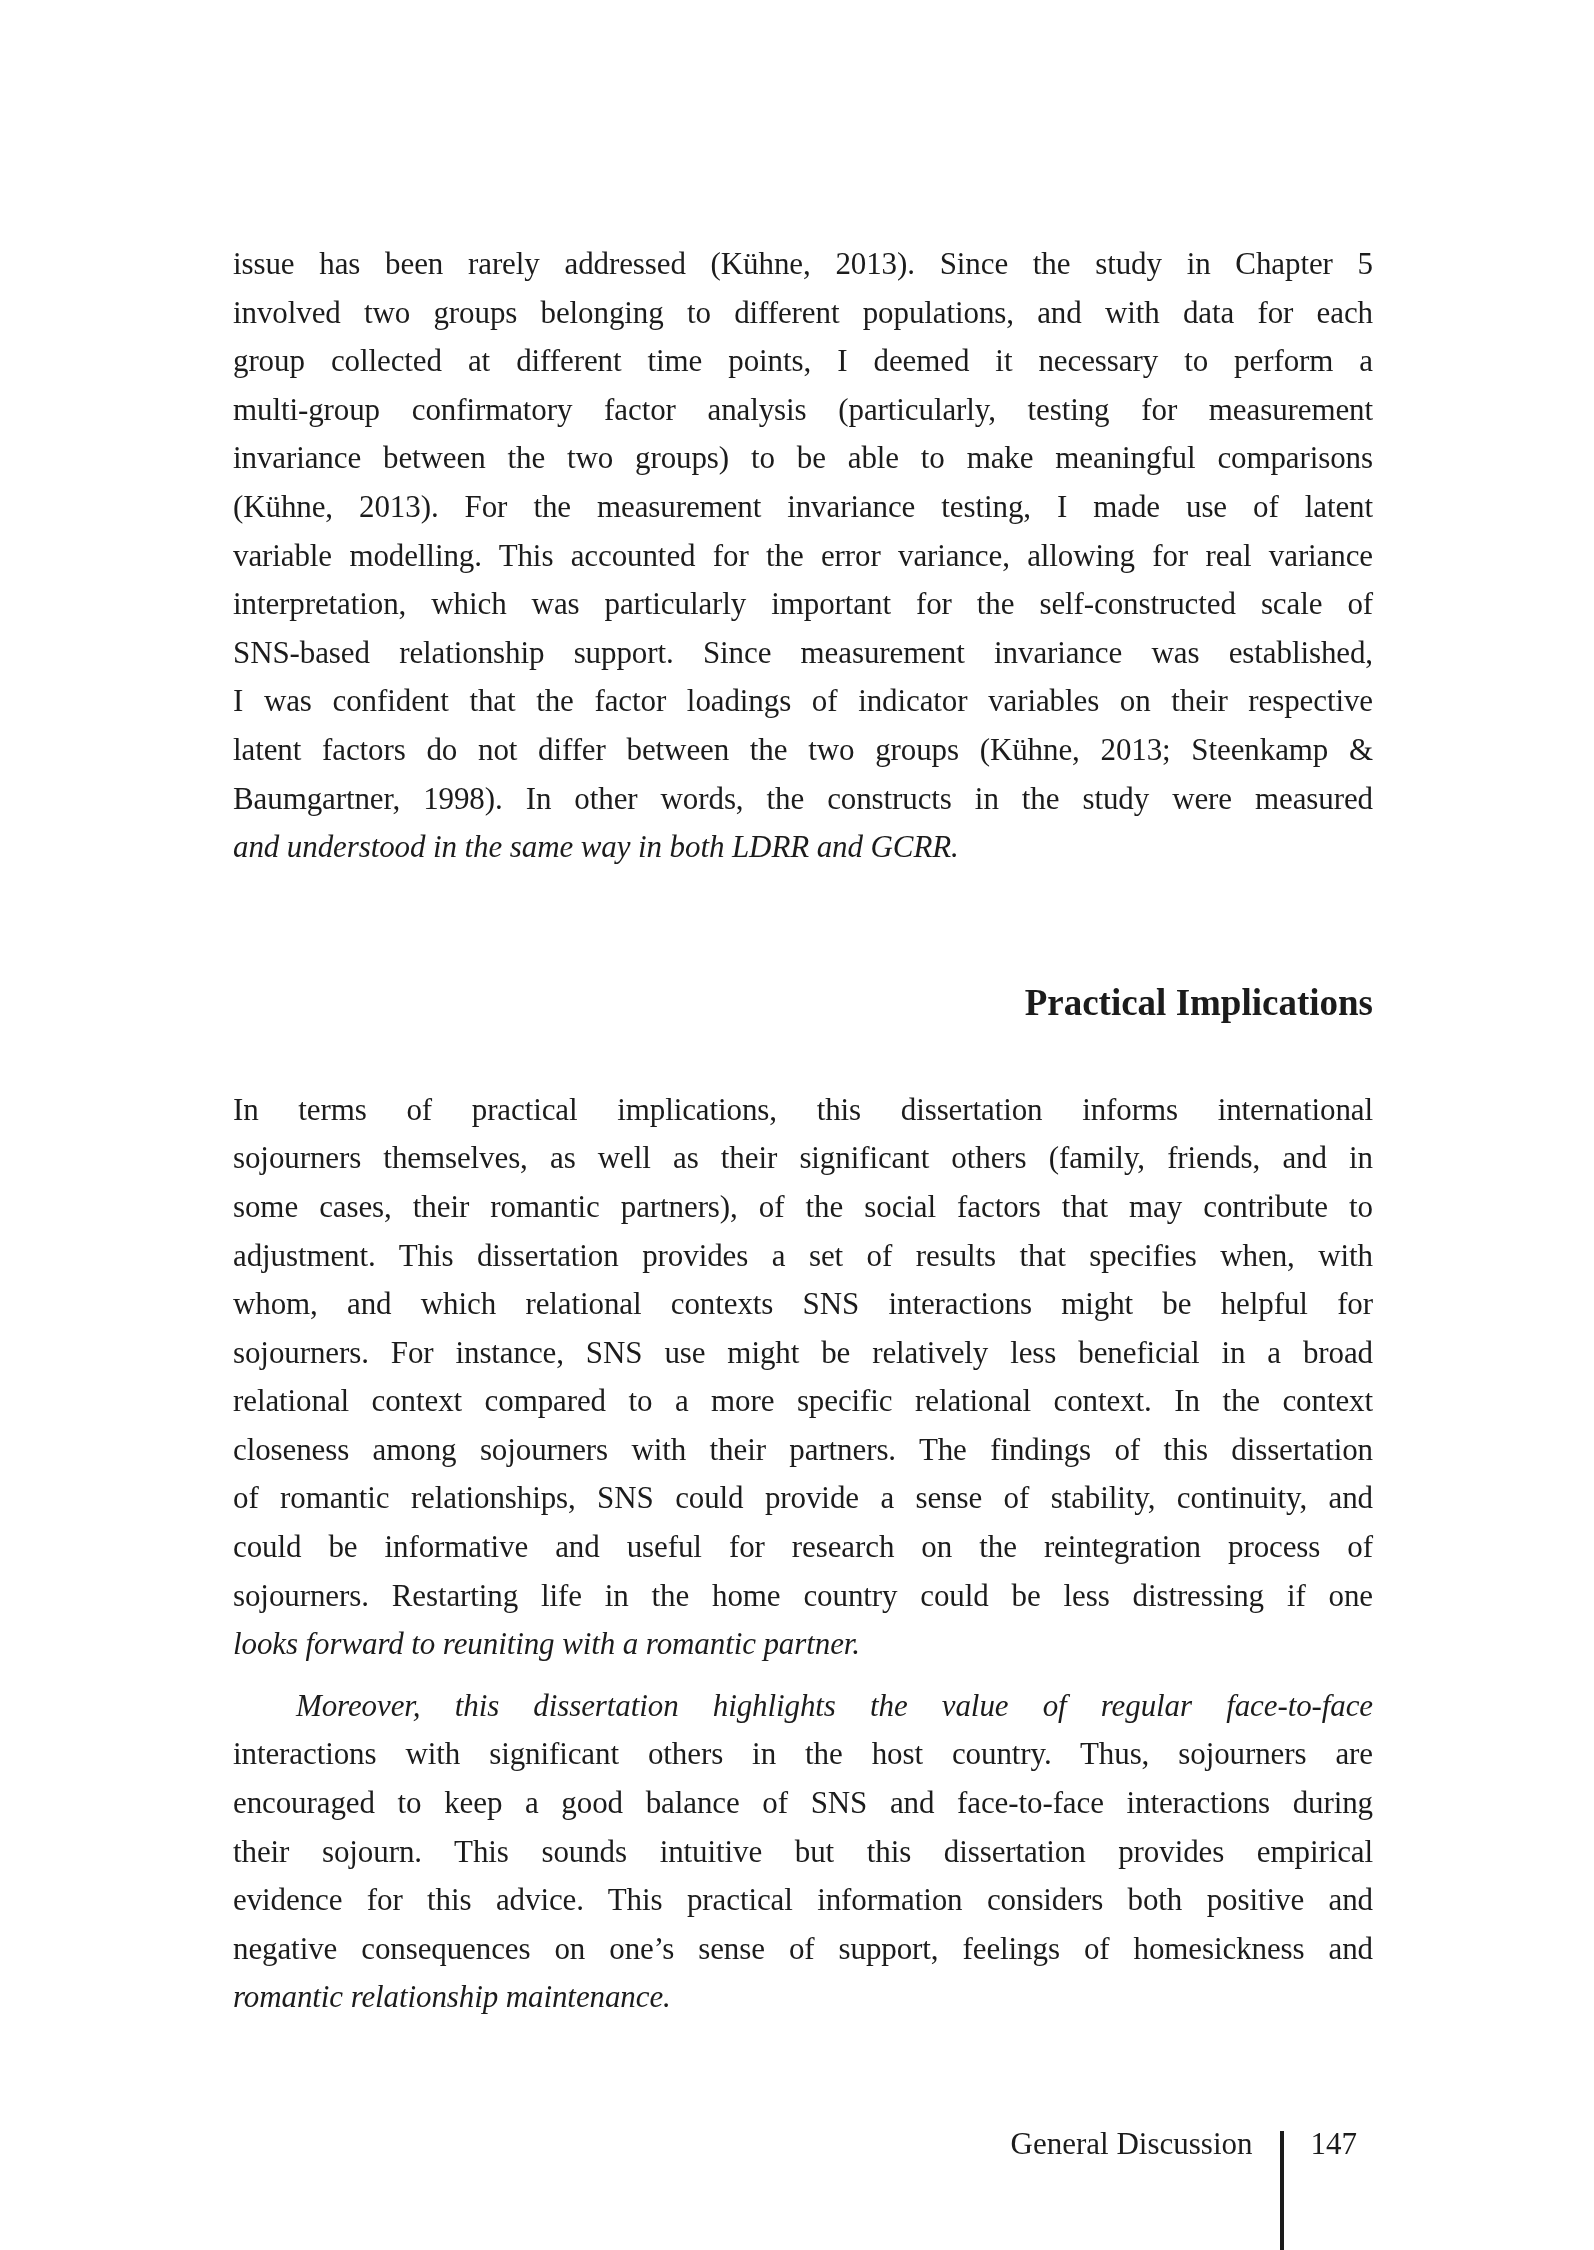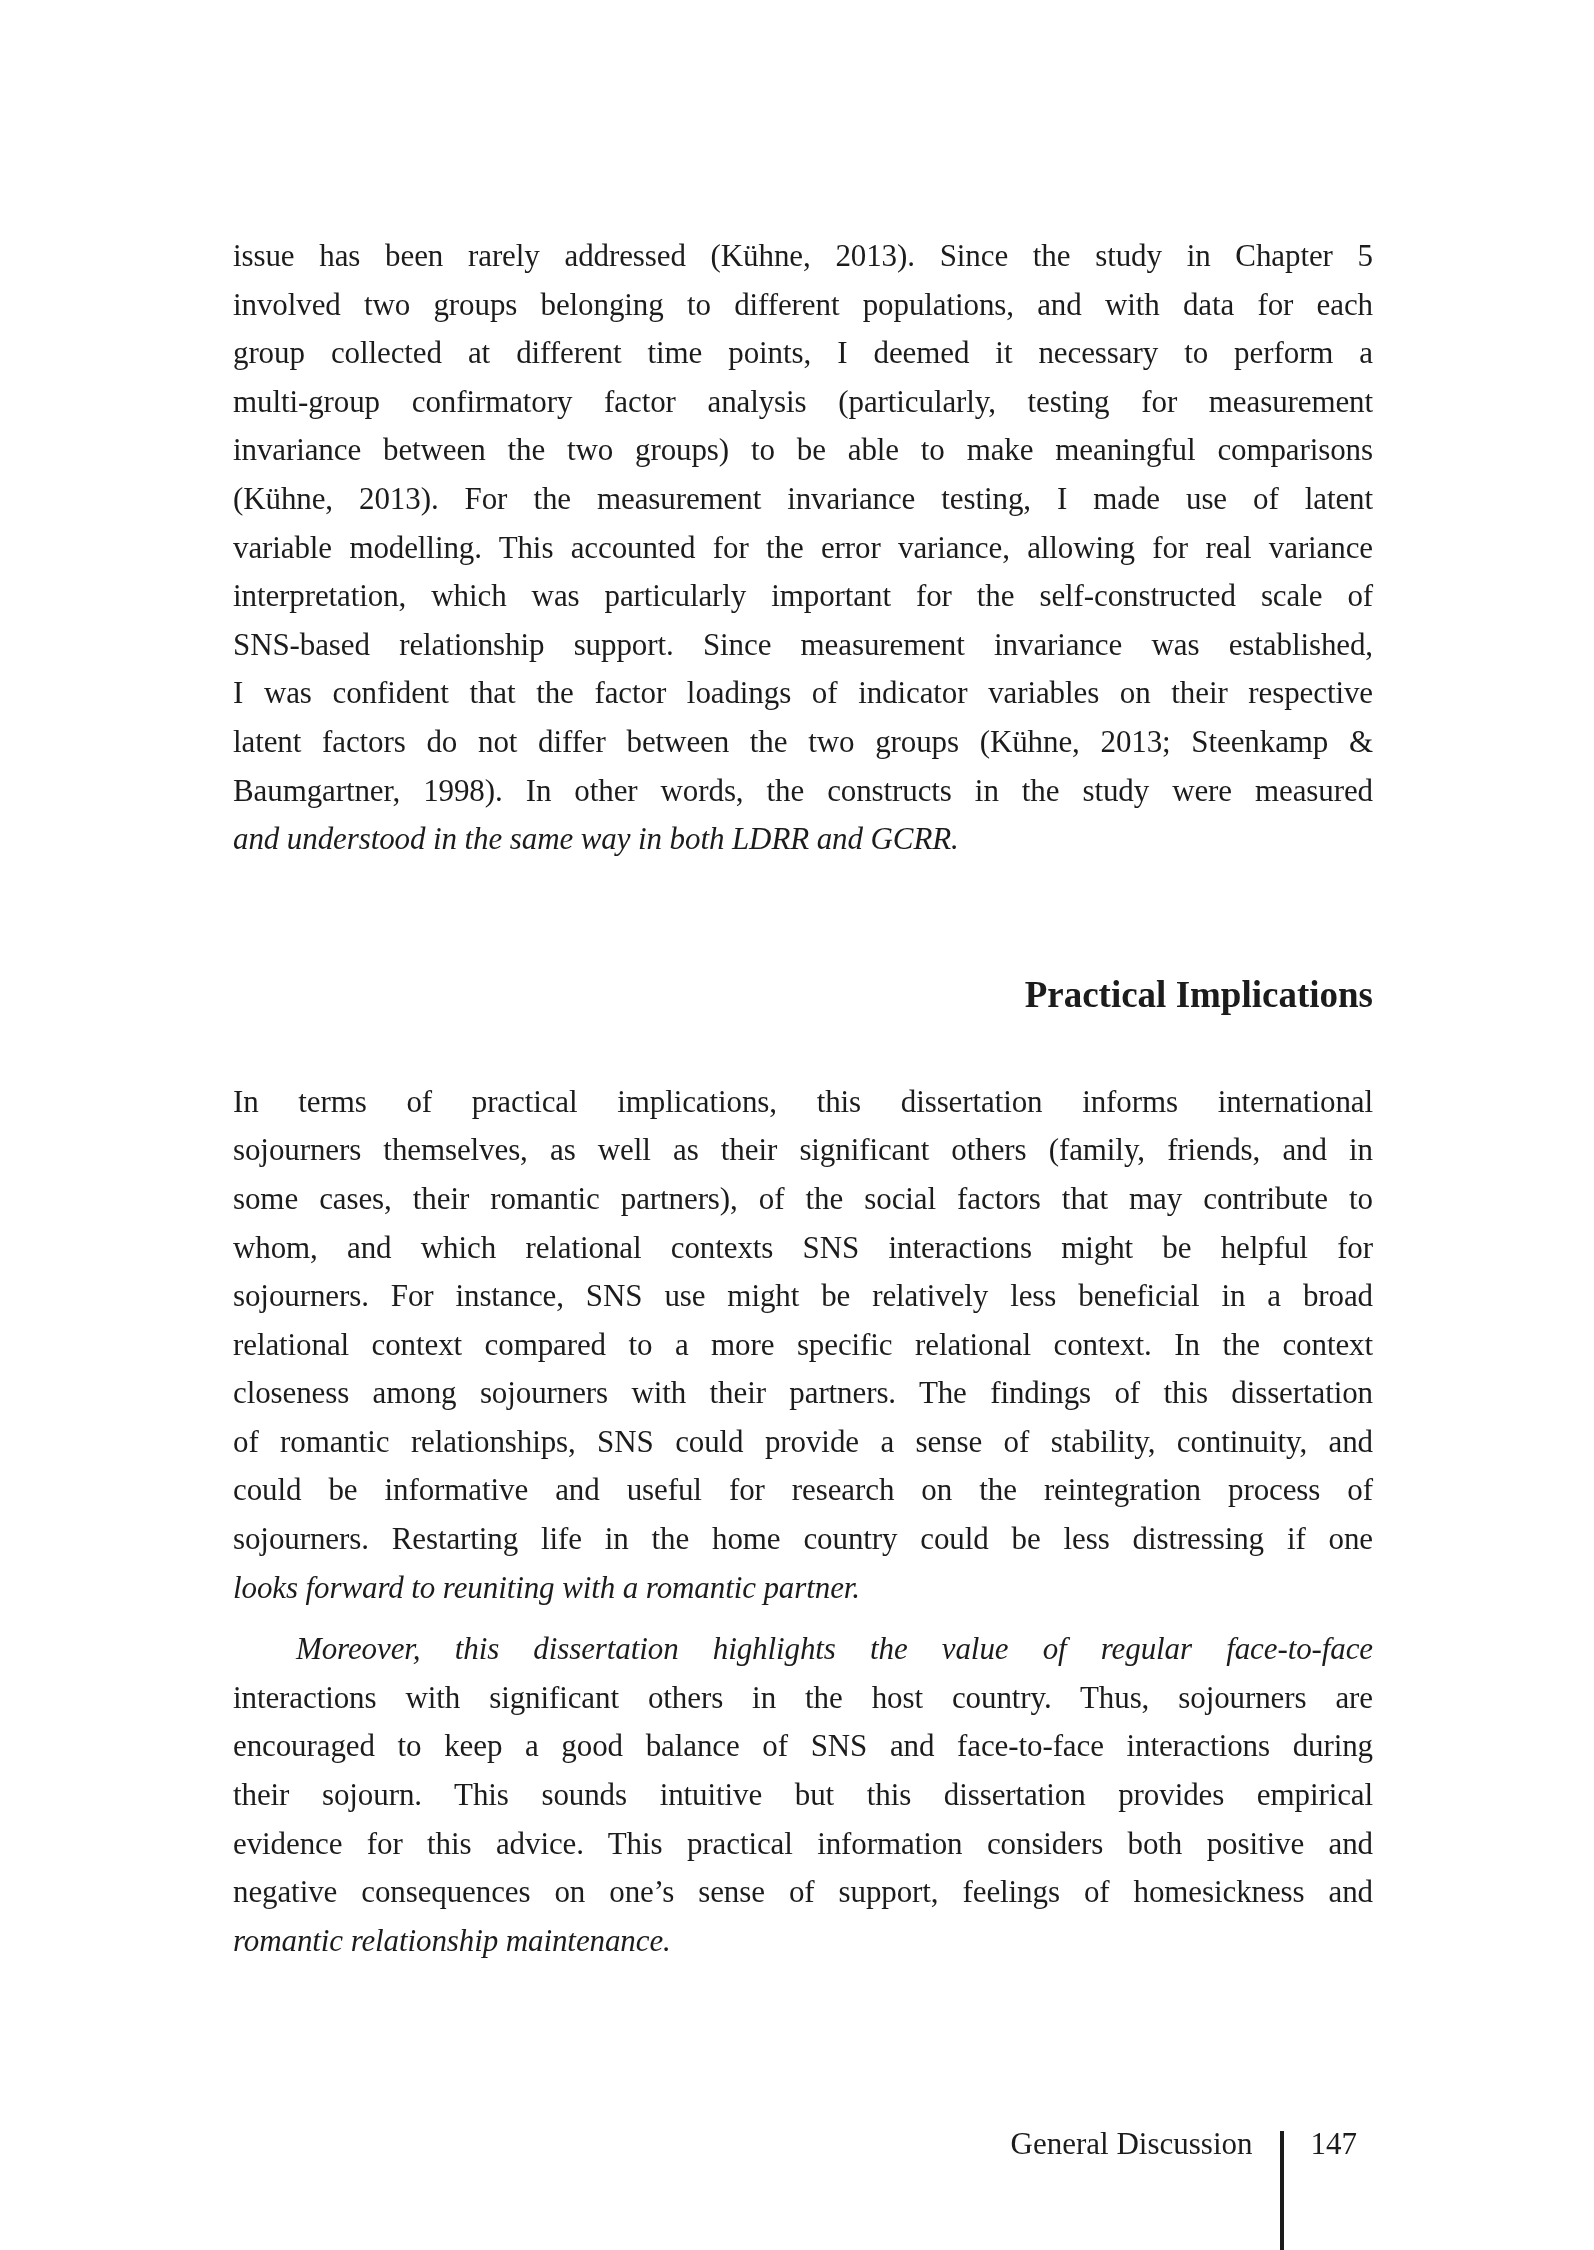--- a/index.html
+++ b/index.html
@@ -11,21 +11,21 @@
     font-family: "Liberation Serif", serif;
     color: #1c1c1c;
   }
   .page {
     position: absolute; left: 0; top: 0;
     width: 1594px; height: 2250px;
     background: #ffffff;
   }
   .textblock {
     position: absolute;
-    left: 233px; top: 232px; width: 1140px;
+    left: 233px; top: 240px; width: 1140px;
   }
   .para {
     font-size: 31px;
     line-height: 48.6px;
     letter-spacing: -0.1px;
     margin: 0;
   }
   .line {
     text-align: justify;
     text-align-last: justify;
@@ -77,20 +77,21 @@
         <div class="line">Baumgartner, 1998). In other words, the constructs in the study were measured</div>
         <div class="line">and understood in the same way in both LDRR and GCRR.</div>
       </div>
 
     <h2 class="heading">Practical Implications</h2>
 
     <div class="para">
         <div class="line">In terms of practical implications, this dissertation informs international</div>
         <div class="line">sojourners themselves, as well as their significant others (family, friends, and in</div>
         <div class="line">some cases, their romantic partners), of the social factors that may contribute to</div>
+        <div class="line">adjustment. This dissertation provides a set of results that specifies when, with</div>
         <div class="line">whom, and which relational contexts SNS interactions might be helpful for</div>
         <div class="line">sojourners. For instance, SNS use might be relatively less beneficial in a broad</div>
         <div class="line">relational context compared to a more specific relational context. In the context</div>
         <div class="line">closeness among sojourners with their partners. The findings of this dissertation</div>
         <div class="line">of romantic relationships, SNS could provide a sense of stability, continuity, and</div>
         <div class="line">could be informative and useful for research on the reintegration process of</div>
         <div class="line">sojourners. Restarting life in the home country could be less distressing if one</div>
         <div class="line">looks forward to reuniting with a romantic partner.</div>
       </div>
 

